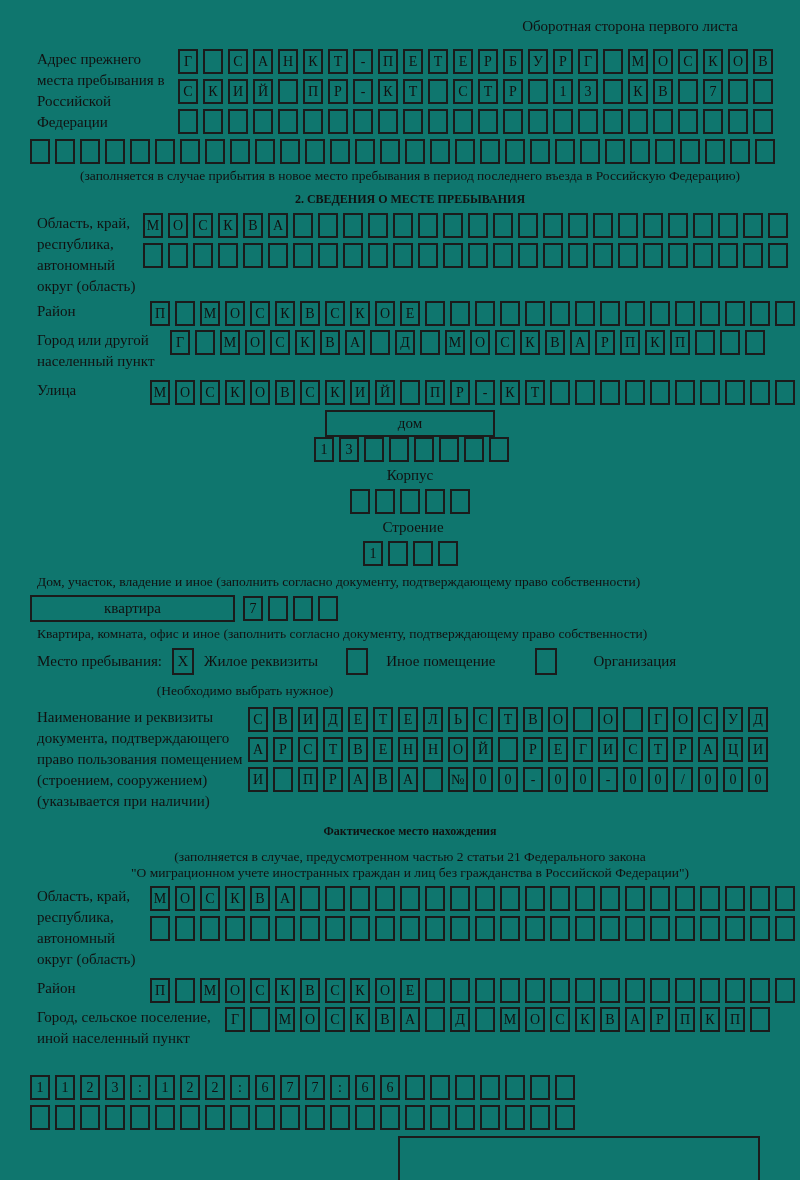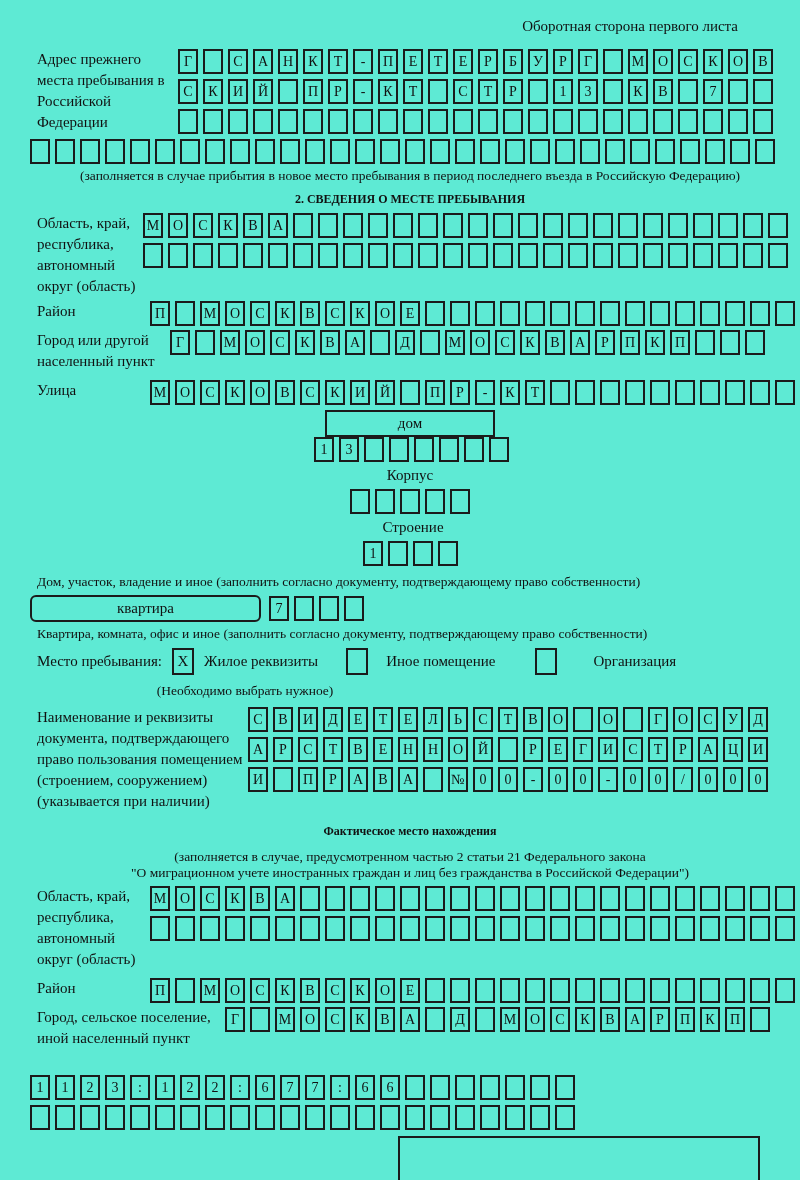--- a/index.html
+++ b/index.html
@@ -4,21 +4,21 @@
 <style>
   html,body{margin:0;padding:0;background:#ffffff;}
   .page{
     position:relative;
     width:800px;height:1180px;
     box-sizing:border-box;
     padding:18px 10px 0 30px;
     font-family:"Liberation Serif","DejaVu Serif",serif;
     color:#111;
     overflow:hidden;
-    background:#5eead4;
+    background:#0f766e;
   }
   .hdr-note{text-align:right;padding-right:52px;font-size:15px;margin-bottom:14px;}
   .frow{display:flex;align-items:flex-start;}
   .flabel{font-size:15px;line-height:21px;box-sizing:border-box;padding-left:7px;flex:none;}
   .cellrows{display:flex;flex-direction:column;gap:5px;}
   .cells{display:flex;flex:none;}
   .cell{
     flex:none;box-sizing:border-box;
     width:20px;height:25px;margin-right:5px;
     border:2px solid #1b1b1b;
@@ -355,21 +355,21 @@
     <div class="cells" style="margin-left:6px;">
         <span class="cell">1</span>
         <span class="cell"></span>
         <span class="cell"></span>
         <span class="cell"></span>
       </div>
   </div>
   <div class="note mt2" style="padding-left:7px;">Дом, участок, владение и иное (заполнить согласно документу, подтверждающему право собственности)</div>
 
   <div class="frow mt5" style="align-items:center;">
-    <div class="labelbox" style="width:231px;border-radius:6px;">квартира</div>
+    <div class="labelbox" style="width:205px;">квартира</div>
     <div class="cells" style="margin-left:8px;">
         <span class="cell">7</span>
         <span class="cell"></span>
         <span class="cell"></span>
         <span class="cell"></span>
       </div>
   </div>
   <div class="note mt4" style="padding-left:7px;">Квартира, комната, офис и иное (заполнить согласно документу, подтверждающему право собственности)</div>
 
   <div class="frow mt6" style="align-items:center;">

